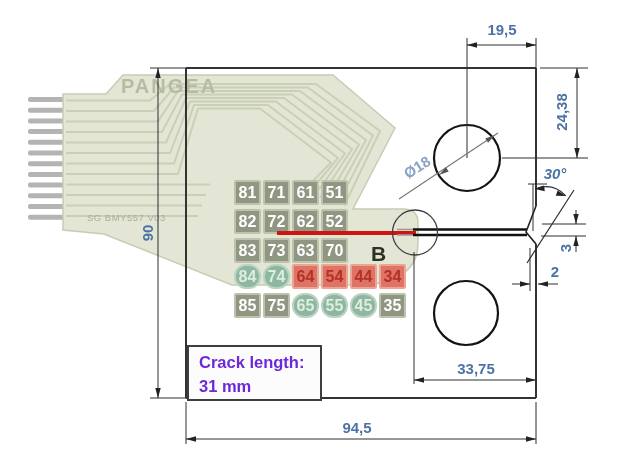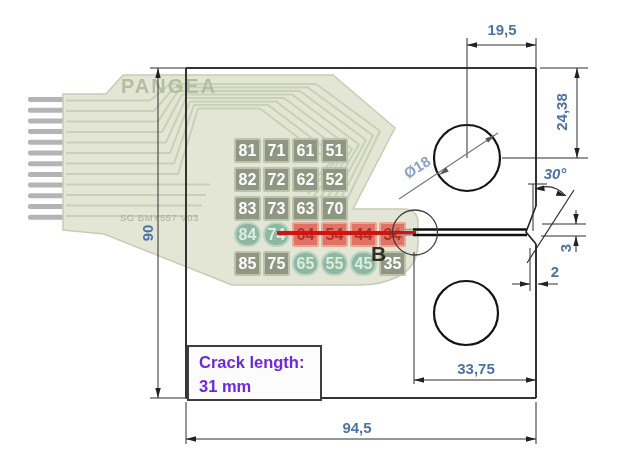--- a/index.html
+++ b/index.html
@@ -4,29 +4,29 @@
 <style>
   html,body{margin:0;padding:0;background:#fff;}
   #stage{position:relative;width:619px;height:460px;background:#ffffff;overflow:hidden;
          font-family:"Liberation Sans",sans-serif;}
   svg{position:absolute;left:0;top:0;}
 
   
   .grid-row{position:absolute;left:234px;display:flex;gap:2px;z-index:4;}
   .cell{box-sizing:border-box;width:27px;height:25px;display:flex;align-items:center;
         justify-content:center;font:700 16px "Liberation Sans",sans-serif;
-        border:2px solid transparent;border-radius:2px;}
+        border:2px solid transparent;border-radius:2px;margin-top:42px;}
   .cell[data-state="default"]{background:#8f9681;border-color:#bcc2ac;color:#ffffff;}
   .cell[data-state="active"]{background:#8eb6a0;border-color:#b9d4c2;color:#dceede;border-radius:12px;}
   .cell[data-state="crack"]{background:#df7366;border-color:#eca493;color:#b13226;}
 
   
   .brand{position:absolute;left:101px;top:75px;font:700 20px "Liberation Sans",sans-serif;
          letter-spacing:2px;color:#b6bca4;z-index:3;margin-left:20px;}
-  .model{position:absolute;left:120px;top:212px;font:400 9.5px "Liberation Sans",sans-serif;
+  .model{position:absolute;left:87px;top:212px;font:400 9.5px "Liberation Sans",sans-serif;
          letter-spacing:.5px;color:#a9af99;z-index:3;}
   .detail-b{position:absolute;left:371px;top:242px;font:700 21px "Liberation Sans",sans-serif;
             color:#2e3221;z-index:7;}
 
   
   .dim{position:absolute;transform:translate(-50%,-50%);white-space:nowrap;
        font:600 15px "Liberation Sans",sans-serif;color:#4d73a5;z-index:7;}
   .dim.rot{transform:translate(-50%,-50%) rotate(-90deg);}
   .dim.diam{transform:translate(-50%,-50%) rotate(-32deg);color:#8ba3c6;}
   .dim.angle{font-style:italic;}

